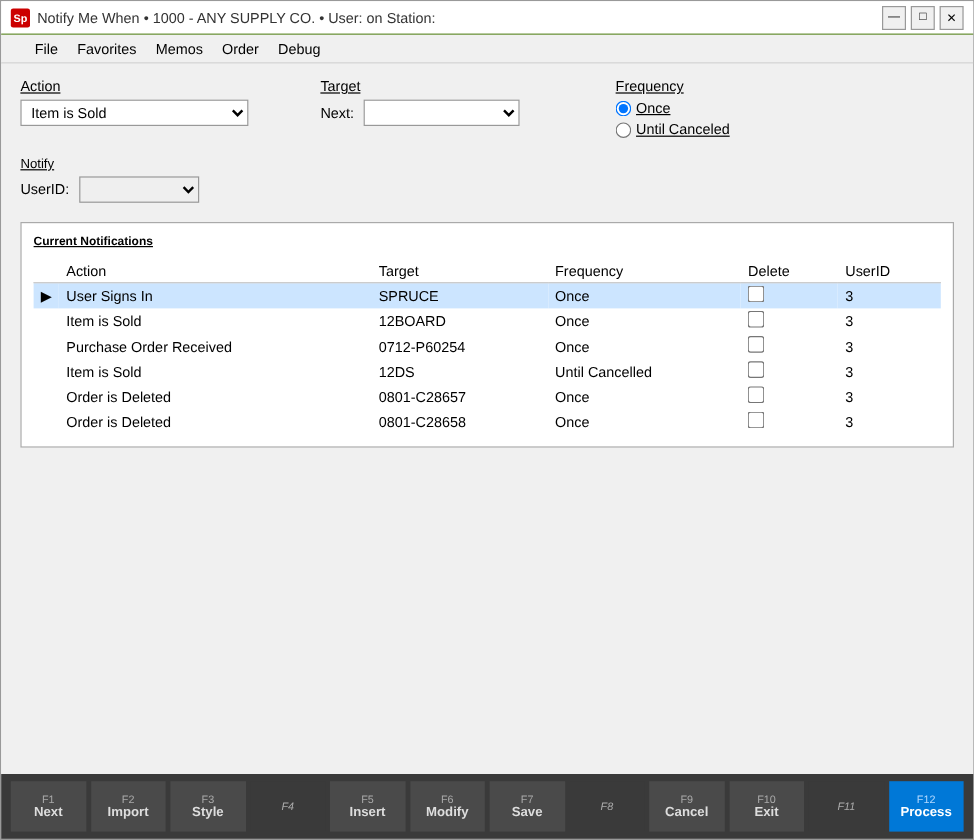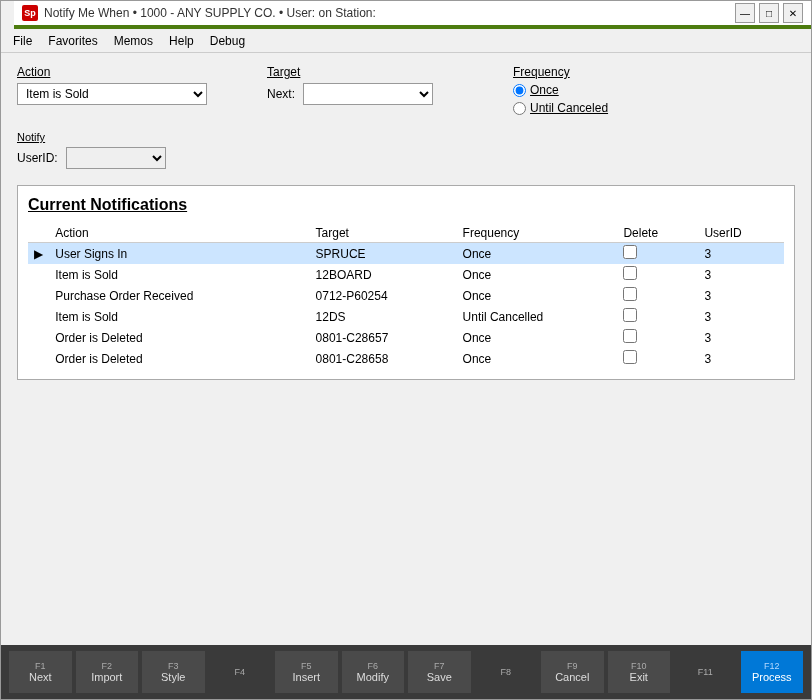--- a/index.html
+++ b/index.html
@@ -18,23 +18,22 @@
       background: #f0f0f0;
       display: flex;
       flex-direction: column;
       border: 1px solid #999;
     }
     .title-bar {
       background: #fff;
       display: flex;
       align-items: center;
       padding: 4px 8px;
-      border-bottom: 4px solid #4d7c0f;
+      border-bottom: 1px solid #4d7c0f;
       height: 28px;
-      margin-left: 13px;
     }
     .title-bar-icon {
       width: 16px;
       height: 16px;
       background: #cc0000;
       border-radius: 2px;
       margin-right: 6px;
       display: flex;
       align-items: center;
       justify-content: center;
@@ -58,21 +57,21 @@
       background: #f0f0f0;
       cursor: pointer;
       display: flex;
       align-items: center;
       justify-content: center;
       font-size: 10px;
     }
     .menu-bar {
       background: #f0f0f0;
       display: flex;
-      padding: 2px 4px;
+      padding: 2px 20px;
       border-bottom: 1px solid #ccc;
       height: 24px;
       align-items: center;
     }
     .menu-item {
       padding: 2px 8px;
       cursor: pointer;
       font-size: 12px;
     }
     .content-area {
@@ -138,21 +137,21 @@
     .userid-row span {
       font-size: 12px;
     }
     .notifications-panel {
       border: 1px solid #aaa;
       background: white;
       padding: 10px;
       margin-top: 4px;
     }
     .notifications-title {
-      font-size: 16px;
+      font-size: 10px;
       font-weight: bold;
       text-decoration: underline;
       margin-bottom: 10px;
     }
     .notifications-table {
       width: 100%;
       border-collapse: collapse;
       font-size: 12px;
     }
     .notifications-table th {
@@ -194,35 +193,36 @@
       cursor: pointer;
       flex: 1;
     }
     .fn-key .fn-number {
       color: #aaa;
       font-size: 9px;
     }
     .fn-key .fn-label {
       color: #ddd;
       font-size: 11px;
-      font-weight: 400;
+      font-weight: 700;
     }
     .fn-key.active {
       background: #0078d7;
       color: white;
     }
     .fn-key.active .fn-number {
       color: #b3d9ff;
     }
     .fn-key.active .fn-label {
       color: white;
     }
     .fn-key.empty {
       background: #3a3a3a;
       cursor: default;
+      font-style: italic;
     }
     .target-group {
       display: flex;
       flex-direction: column;
       gap: 4px;
       margin-left: 20px;
     }
     .target-row {
       display: flex;
       align-items: center;
@@ -243,21 +243,21 @@
       <button class="title-bar-btn">—</button>
       <button class="title-bar-btn">□</button>
       <button class="title-bar-btn">✕</button>
     </div>
   </div>
 
   <div class="menu-bar">
     <span class="menu-item">File</span>
     <span class="menu-item">Favorites</span>
     <span class="menu-item">Memos</span>
-    <span class="menu-item">Help</span>
+    <span class="menu-item">Order</span>
     <span class="menu-item">Debug</span>
   </div>
 
   <div class="content-area">
 
     <div class="top-form">
 
       <div class="form-group">
         <label>Action</label>
         <select class="action-select">

